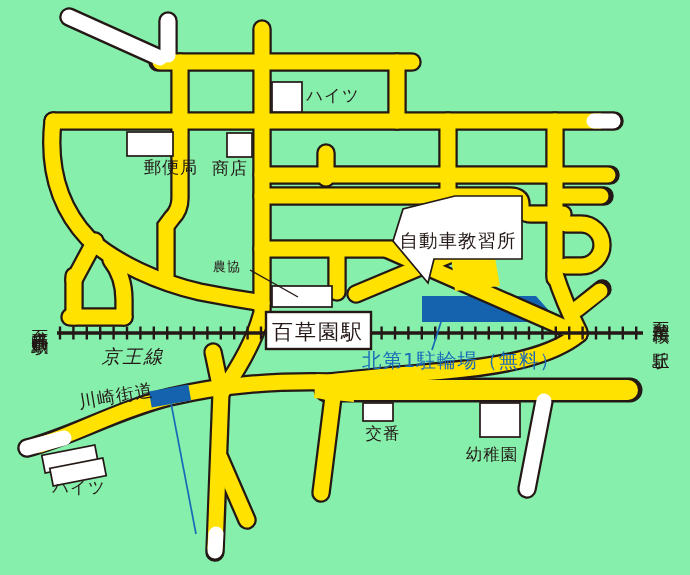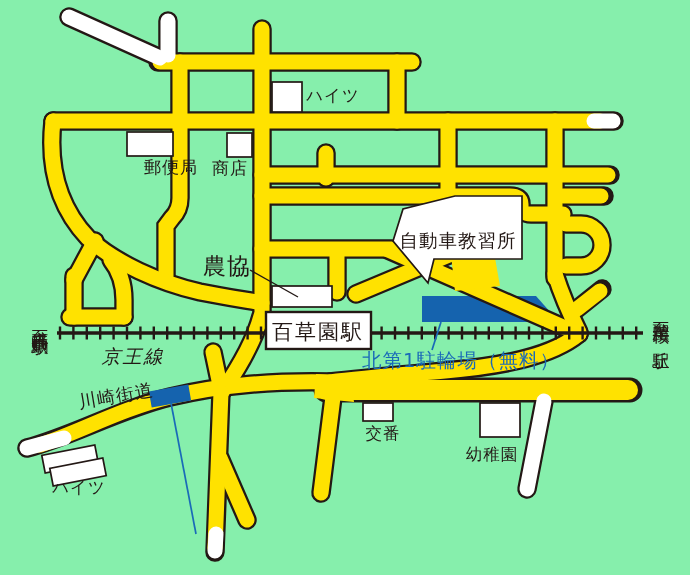--- a/index.html
+++ b/index.html
@@ -182,21 +182,21 @@
   <g fill="none">
     <path d="M250,270 L298,297" stroke="#231815" stroke-width="1.4"></path>
     <path d="M441,322 L432,350" stroke="#1a6ab8" stroke-width="1.7"></path>
     <path d="M171,403 L196,534" stroke="#1a6ab8" stroke-width="1.7"></path>
   </g>
 </svg>
 
   <div class="lbl" style="left:333px;top:96px;font-size:16.5px;">ハイツ</div>
   <div class="lbl" style="left:146px;top:167px;font-size:17px;margin-left:25px;">郵便局</div>
   <div class="lbl" style="left:230px;top:168px;font-size:17px;">商店</div>
-  <div class="lbl" style="left:227px;top:266px;font-size:23px;">農協</div>
+  <div class="lbl" style="left:227px;top:266px;font-size:13px;">農協</div>
   <div class="lbl" style="left:458px;top:241px;font-size:18.5px;">自動車教習所</div>
   <div class="lbl bold" style="left:318px;top:332px;font-size:21px;letter-spacing:2px;">百草園駅</div>
   <div class="lbl" style="left:133px;top:356px;font-size:19px;letter-spacing:2px;font-style:italic;">京王線</div>
   <div class="lbl rot" style="left:116px;top:396px;font-size:18px;">川崎街道</div>
   <div class="lbl" style="left:79px;top:488px;font-size:16.5px;">ハイツ</div>
   <div class="lbl" style="left:383px;top:434px;font-size:16.5px;">交番</div>
   <div class="lbl" style="left:492px;top:455px;font-size:16.5px;">幼稚園</div>
   <div class="lbl bold blue" style="left:461px;top:361px;font-size:19.5px;">北第1駐輪場（無料）</div>
   <div class="lbl vtext" style="left:40px;top:322px;font-size:17px;">至高幡不動駅</div>
   <div class="lbl vtext" style="left:661px;top:325px;font-size:17px;">至聖蹟桜ヶ丘駅</div>

